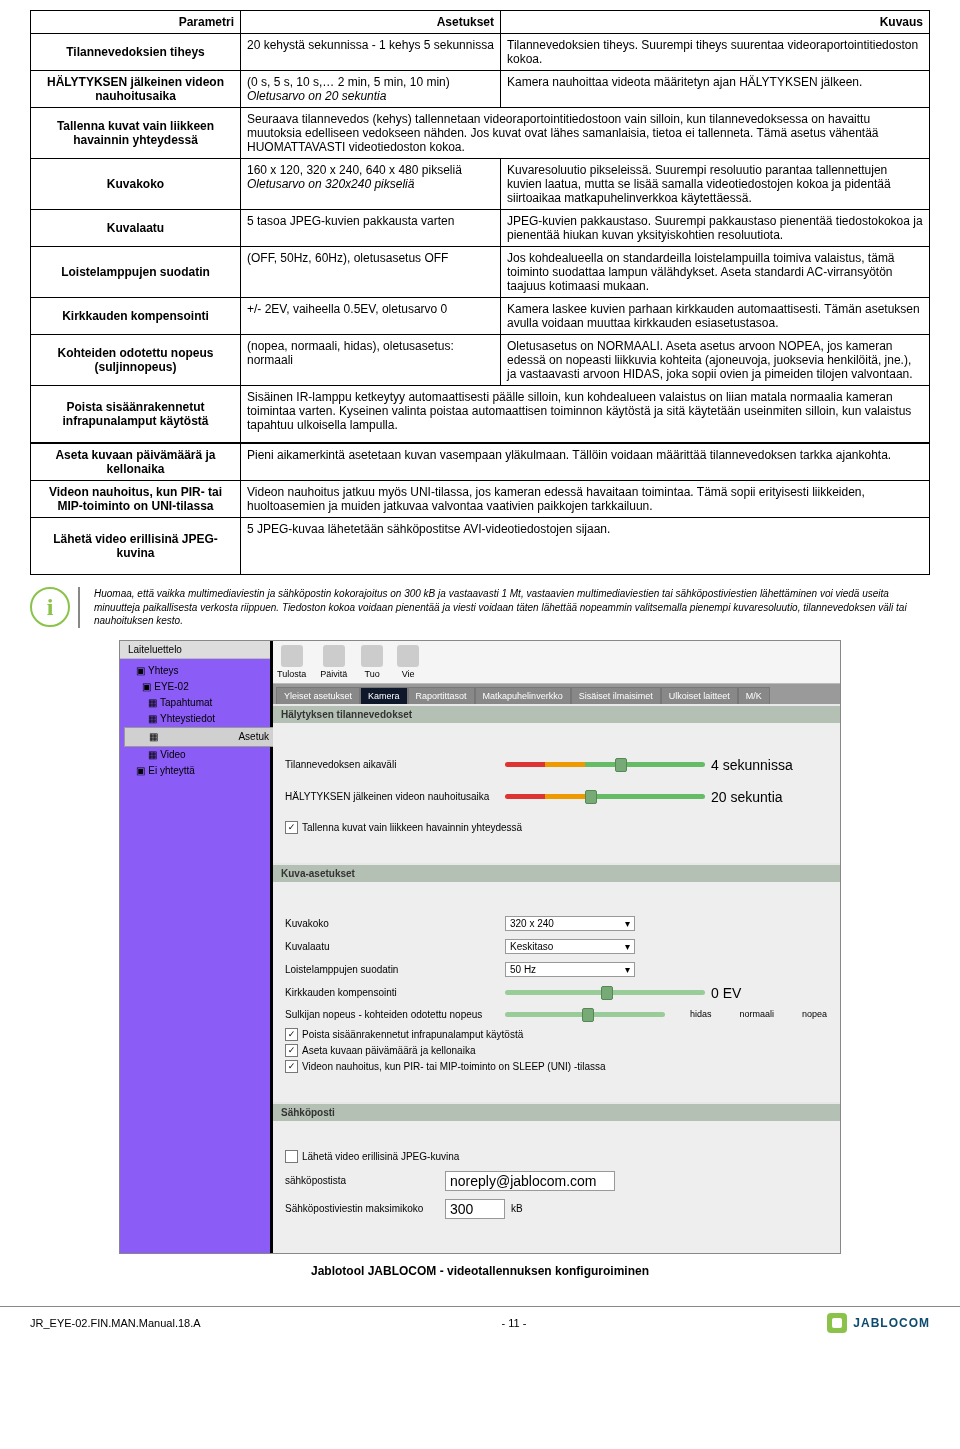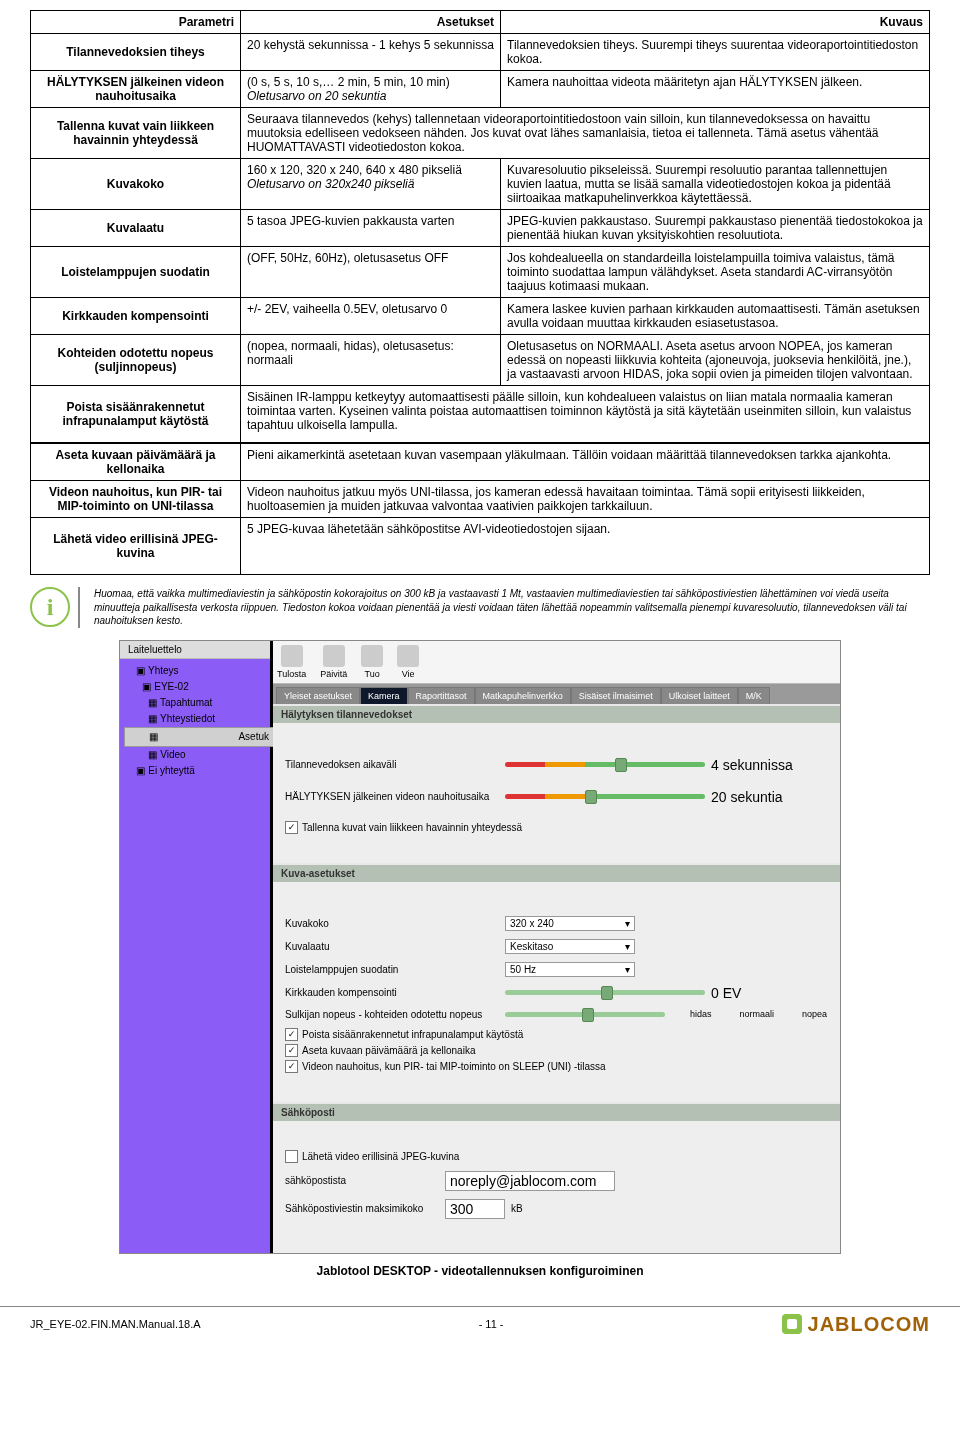--- a/index.html
+++ b/index.html
@@ -35,21 +35,21 @@
   .slider{height:5px;background:linear-gradient(to right,#d33 0 20%,#e90 20% 40%,#6b6 40% 100%);border-radius:3px;position:relative;flex:1;max-width:200px}
   .slider.green{background:#9c9}
   .slider-thumb{width:10px;height:12px;background:#7a7;border:1px solid #585;border-radius:2px;position:absolute;top:-4px}
   .ss-val{font-size:14px;min-width:70px;text-align:left}
   .sel{border:1px solid #999;background:#fff;padding:1px 4px;font-size:10px;width:120px;display:flex;justify-content:space-between}
   .chk{display:flex;align-items:center;gap:4px;font-size:10px;margin:3px 0}
   .chkbox{width:11px;height:11px;border:1px solid #777;background:#fff;display:inline-flex;align-items:center;justify-content:center;font-size:9px;line-height:1}
   .inp{border:1px solid #999;background:#fff;padding:1px 4px;font-size:14px}
   .caption{text-align:center;font-weight:bold;font-size:12px;margin:6px 0 18px}
   .footer{display:flex;justify-content:space-between;align-items:center;border-top:1px solid #888;padding:6px 30px 10px;font-size:11px}
-  .logo{display:flex;align-items:center;gap:6px;font-weight:bold;font-size:20px;color:#a16207;letter-spacing:1px}
+  .logo{display:flex;align-items:center;gap:6px;font-weight:bold;font-size:12px;color:#0c4a6e;letter-spacing:1px}
   .logo-ic{width:20px;height:20px;background:#8BC34A;border-radius:4px;position:relative}
   .logo-ic::after{content:"";position:absolute;width:10px;height:10px;background:#fff;border-radius:2px;top:5px;left:5px}
   
   table.main tr.divider td{border-top:2px solid #000}
 </style>
 </head>
 <body>
 
 <div class="page">
 
@@ -276,21 +276,21 @@
             <div class="ss-row-label" style="width:160px">Sähköpostiviestin maksimikoko</div>
             <div class="ss-row-ctrl">
               <span class="inp" style="width:50px;text-align:left">300</span>
               <span>kB</span>
             </div>
           </div>
     </div>
   </div>
 </div>
 
-<div class="caption">Jablotool DESKTOP - videotallennuksen konfiguroiminen</div>
+<div class="caption">Jablotool JABLOCOM - videotallennuksen konfiguroiminen</div>
 
 </div>
 
 <div class="footer">
   <span>JR_EYE-02.FIN.MAN.Manual.18.A</span>
   <span>- 11 -</span>
   <span class="logo">
       <span class="logo-ic"></span>
       <span>JABLOCOM</span>
     </span>

